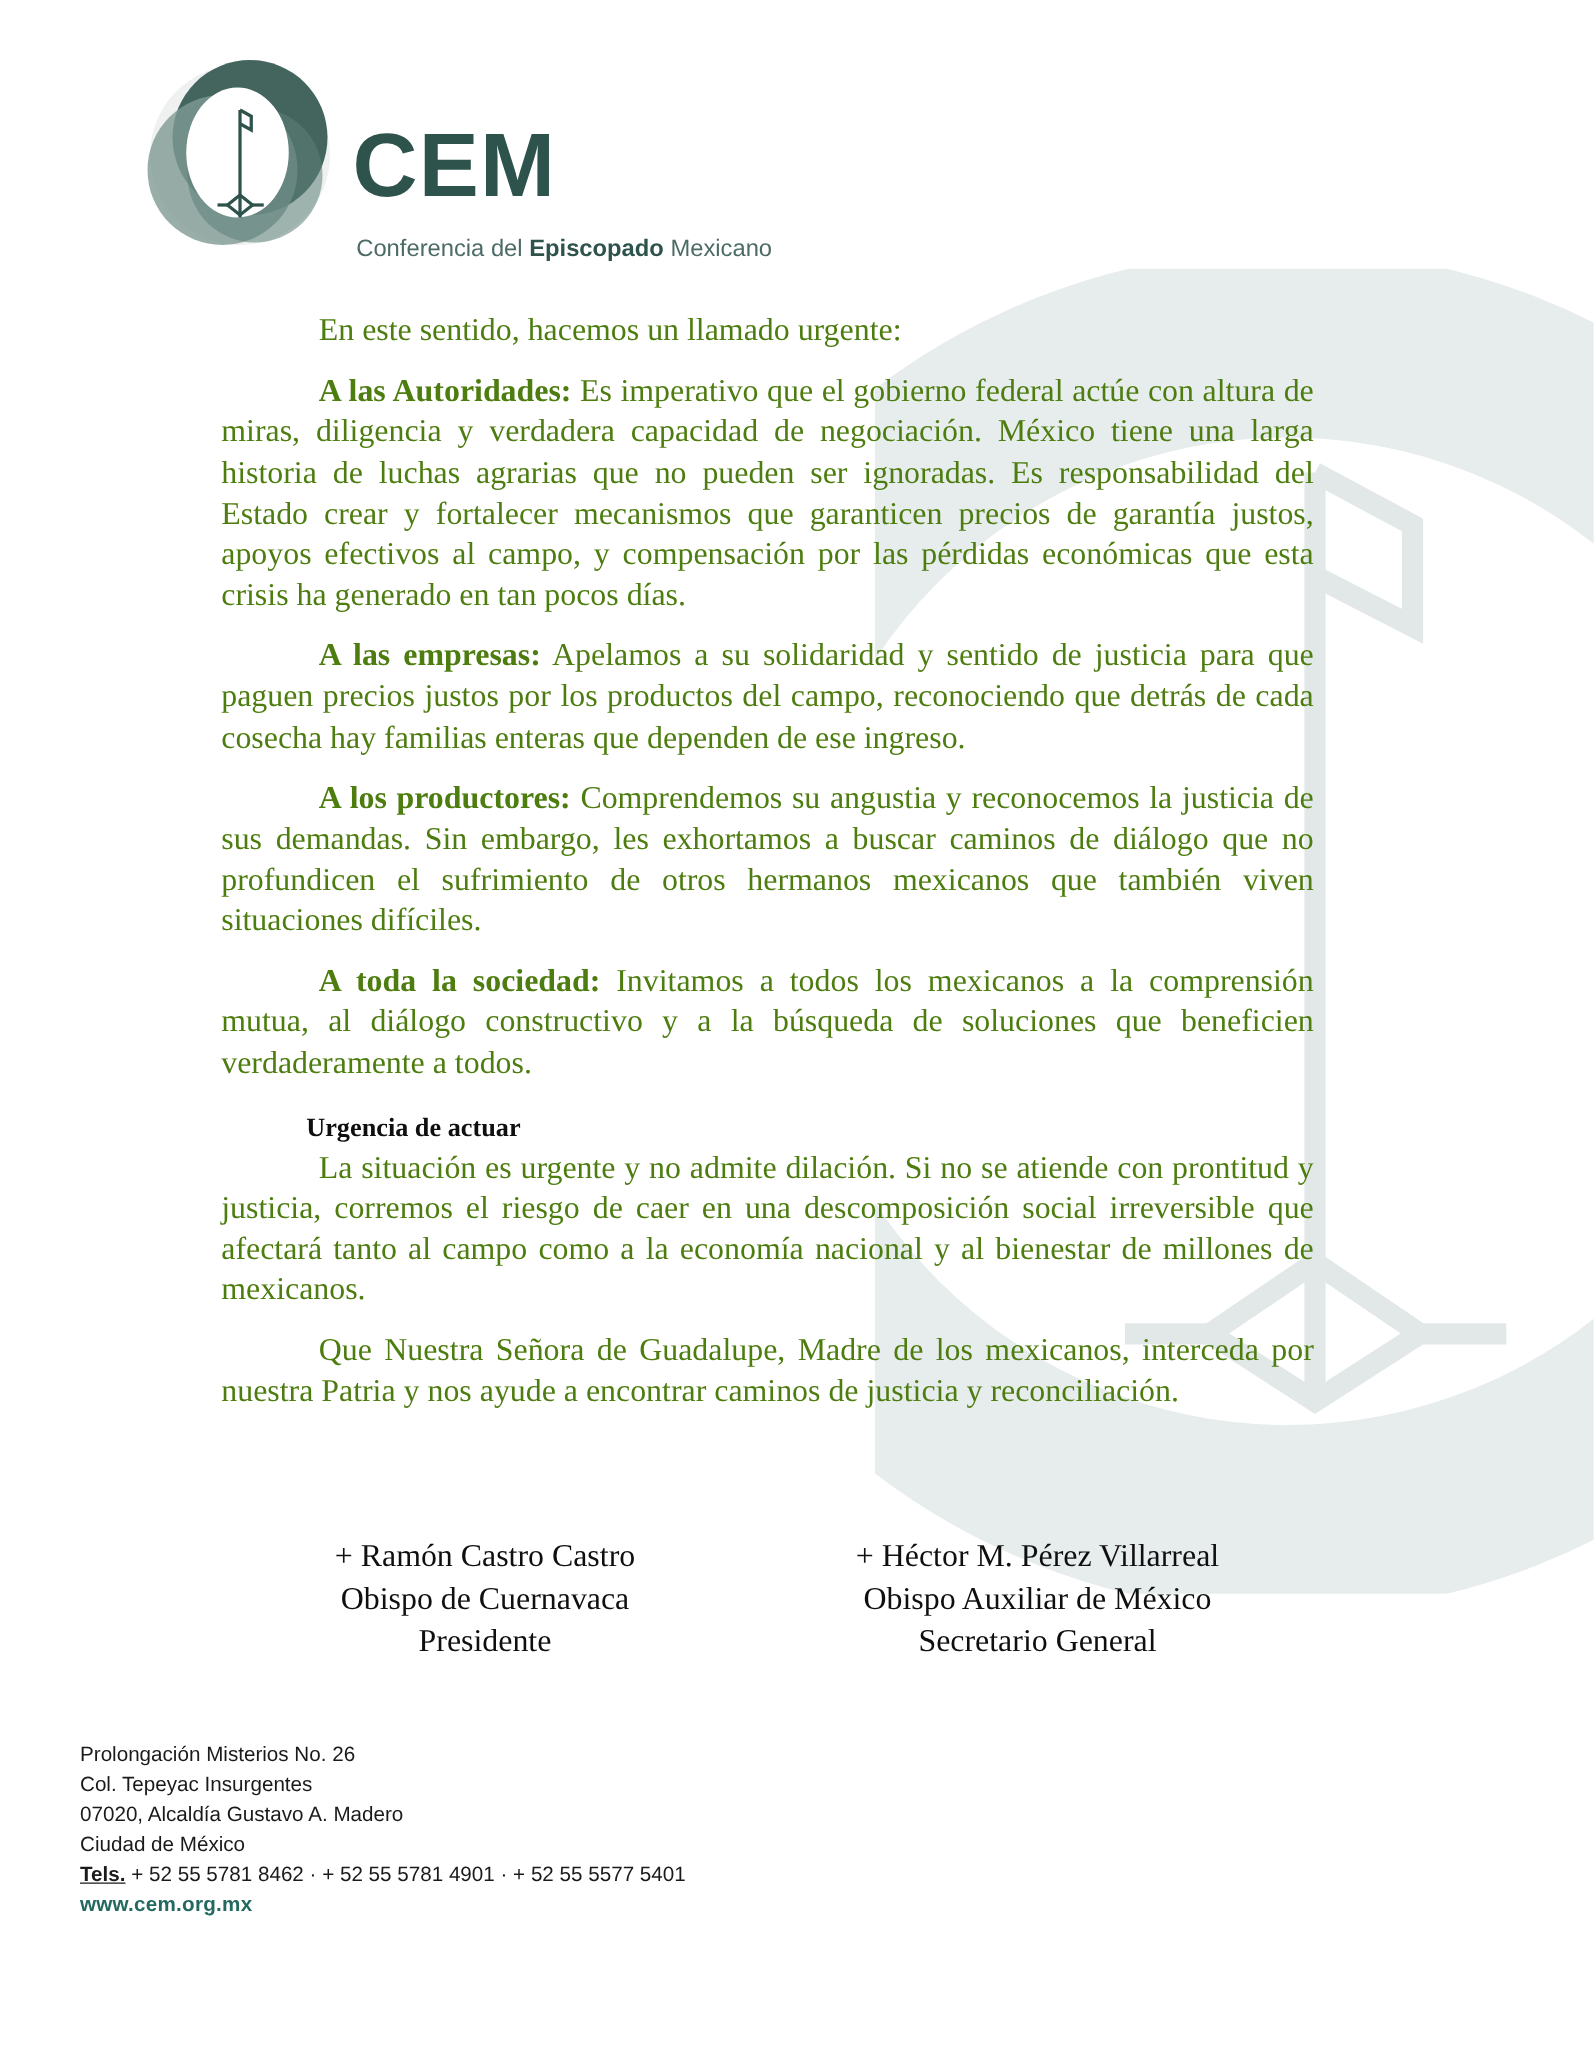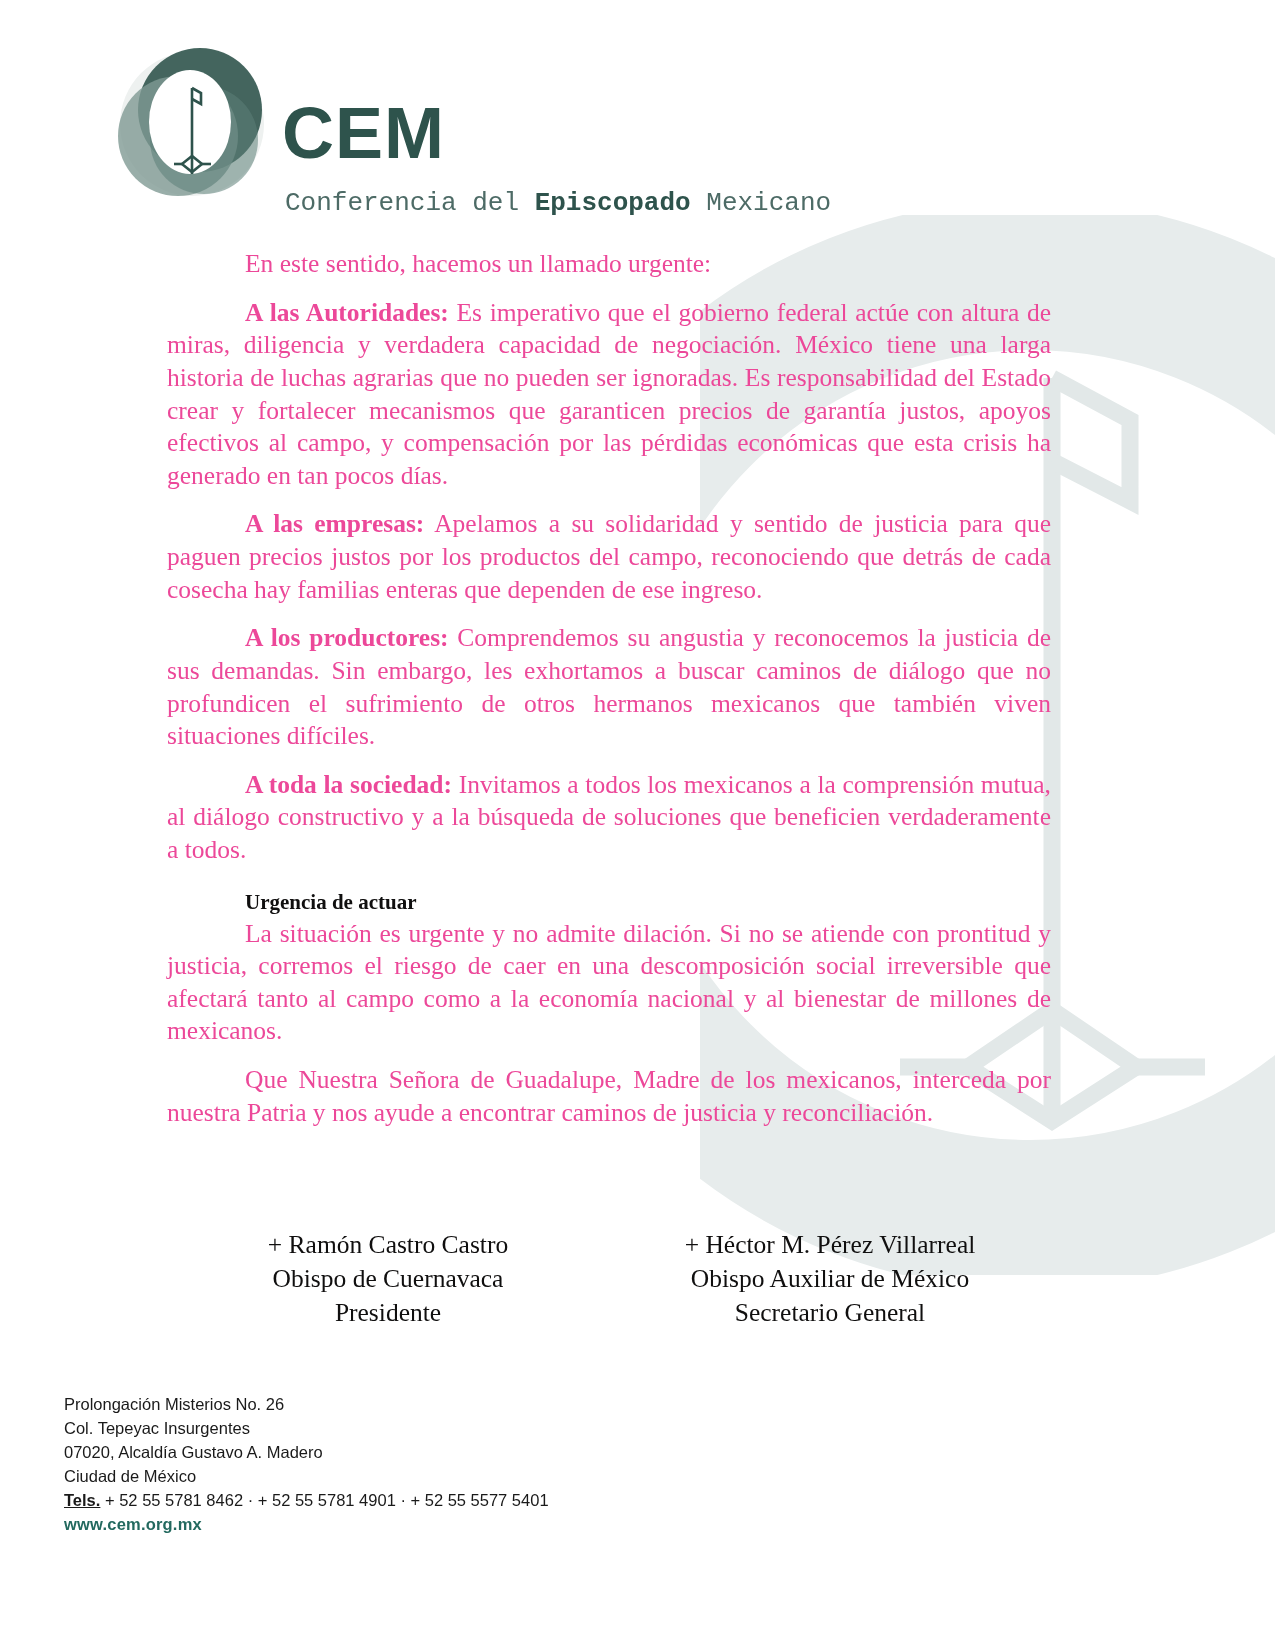--- a/index.html
+++ b/index.html
@@ -55,44 +55,44 @@
     font-size: 72px;
     letter-spacing: 1px;
     line-height: 1;
     color: #2e534c;
     margin-top: 44px;
   }
   .logo-tagline {
     position: absolute;
     left: 173px;
     top: 148px;
-    font-family: Liberation Mono, monospace;
-    font-size: 26px;
+    font-family: Liberation Sans, sans-serif;
+    font-size: 19px;
     line-height: 1;
     color: #4d6b66;
     white-space: nowrap;
   }
   .logo-tagline b { color:#2e534c; font-weight: bold; }
 
   
   .body-area {
     position: absolute;
     left: 167px;
     top: 248px;
     width: 884px;
     z-index: 2;
   }
   .para {
-    margin: 0 0 16px 0;
+    margin: 0 0 16px 10px;
     font-size: 25.5px;
     line-height: 1.28;
     text-align: justify;
     text-justify: inter-word;
     text-indent: 78px;
-    color: #ec4899;
+    color: #4d7c0f;
     font-stretch: condensed;
     transform-origin: left top;
   }
   .para b { font-weight: bold; }
 
   .subhead {
     margin: 22px 0 0 0;
     font-size: 21px;
     line-height: 1.28;
     font-weight: bold;

